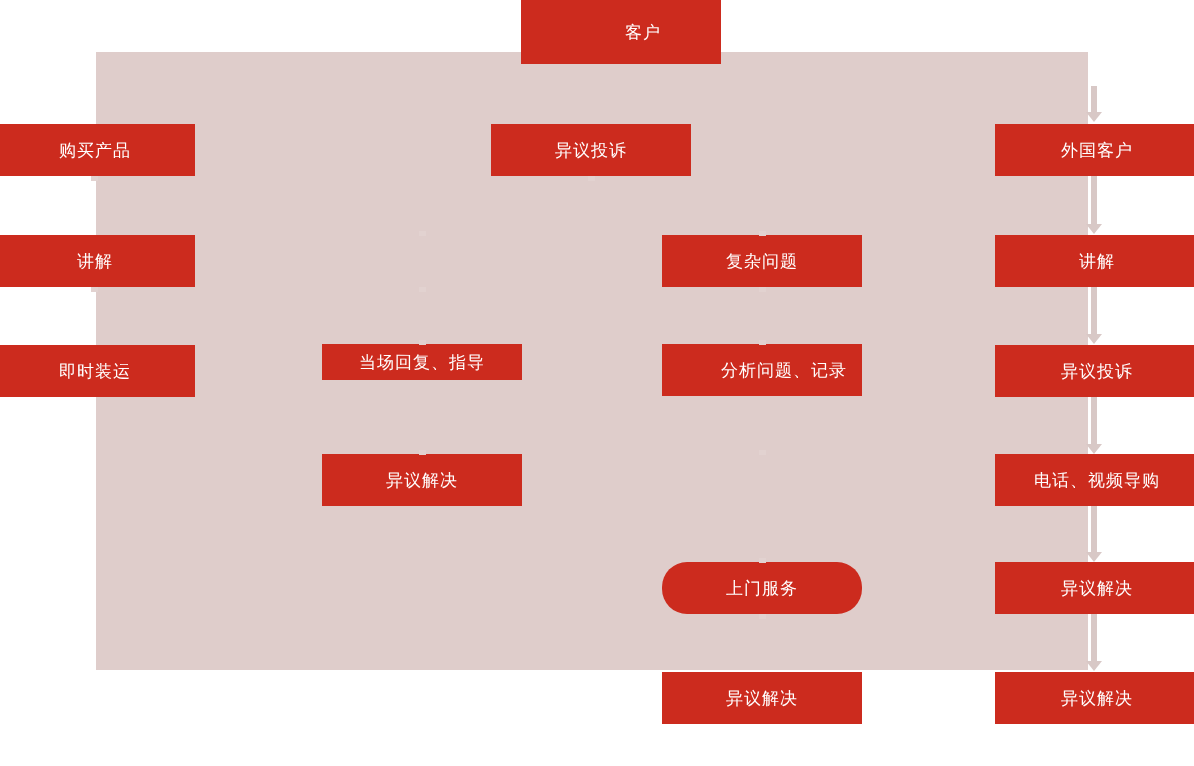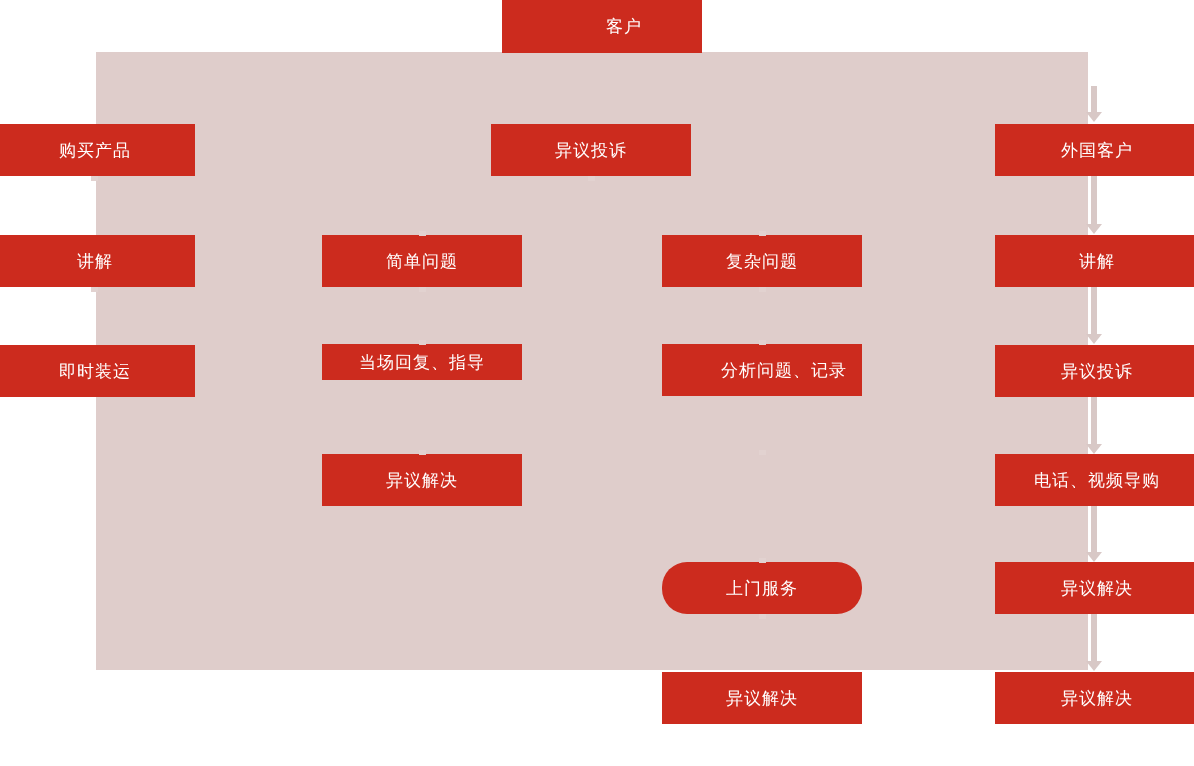--- a/index.html
+++ b/index.html
@@ -65,38 +65,37 @@
     border-top: 10px solid #d8c8c6;
   }
 </style>
 </head>
 <body>
 
 <div id="canvas">
 
   <div class="panel" style="left:96px; top:52px; width:992px; height:618px;"></div>
 
-  <div class="node" style="left:502px; top:0px; width:200px; height:53px;padding-left:44px;">客户</div>
+  <div class="node" style="left:521px; top:0px; width:200px; height:64px;padding-left:44px;">客户</div>
 
   <div class="conn-h" style="left:1091px; top:86px; width:3px;"></div>
   <div class="conn-v conn-line" style="left:1091px; top:86px; height:28px;"></div>
   <div class="arrowhead" style="left:1086px; top:112px;"></div>
 
   <div class="node" style="left:-5px; top:124px; width:200px; height:52px;">购买产品</div>
   <div class="stub" style="left:91px; top:176px;"></div>
 
   <div class="node" style="left:-5px; top:235px; width:200px; height:52px;">讲解</div>
   <div class="stub" style="left:91px; top:287px;"></div>
 
   <div class="node" style="left:-5px; top:345px; width:200px; height:52px;">即时装运</div>
 
   <div class="node" style="left:491px; top:124px; width:200px; height:52px;">异议投诉</div>
   <div class="stub" style="left:588px; top:176px;"></div>
 
-  <div class="node" style="left:322px; top:235px; width:200px; height:52px;">简单问题</div>
   <div class="stub" style="left:419px; top:231px;"></div>
   <div class="stub" style="left:419px; top:287px;"></div>
 
   <div class="node" style="left:322px; top:344px; width:200px; height:36px;">当场回复、指导</div>
   <div class="stub" style="left:419px; top:340px;"></div>
 
   <div class="node" style="left:322px; top:454px; width:200px; height:52px;">异议解决</div>
   <div class="stub" style="left:419px; top:450px;"></div>
 
   <div class="node" style="left:662px; top:235px; width:200px; height:52px;">复杂问题</div>

